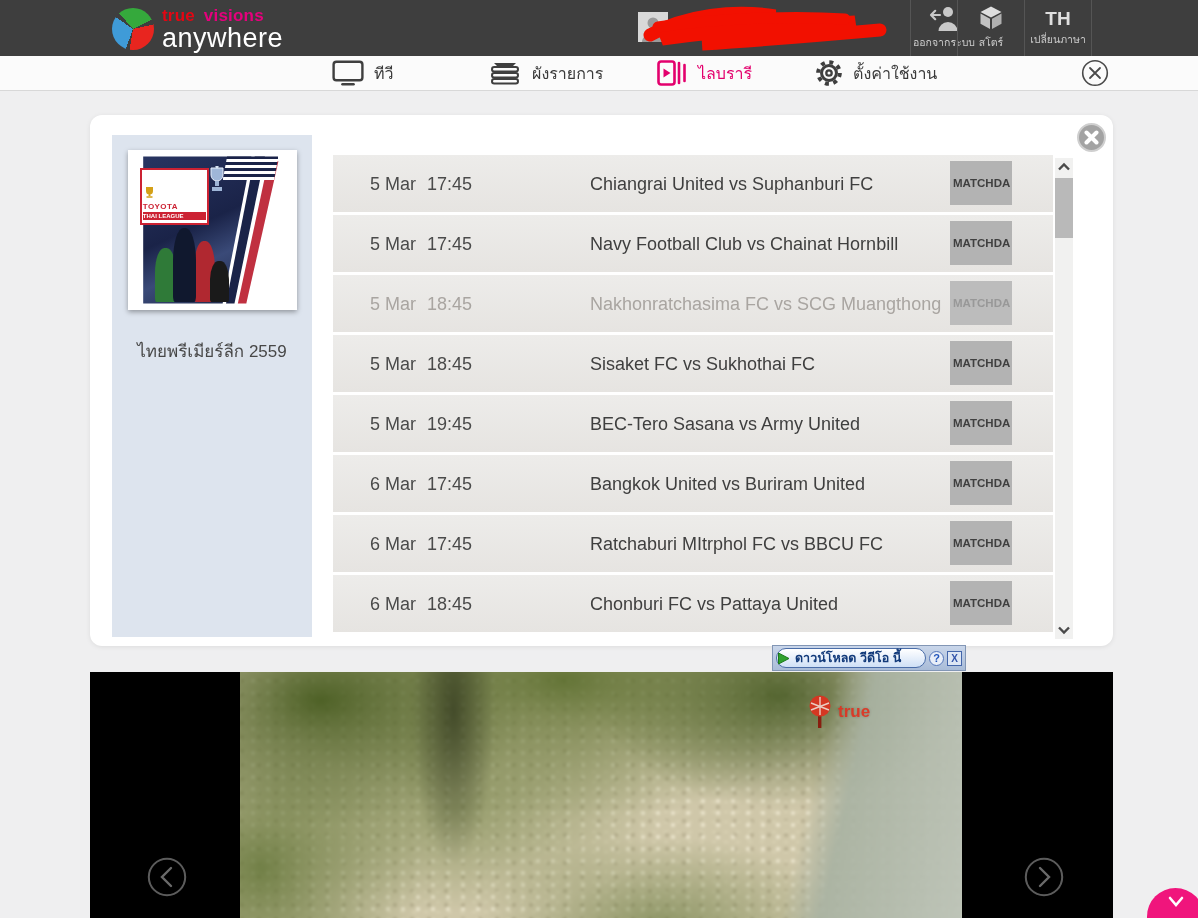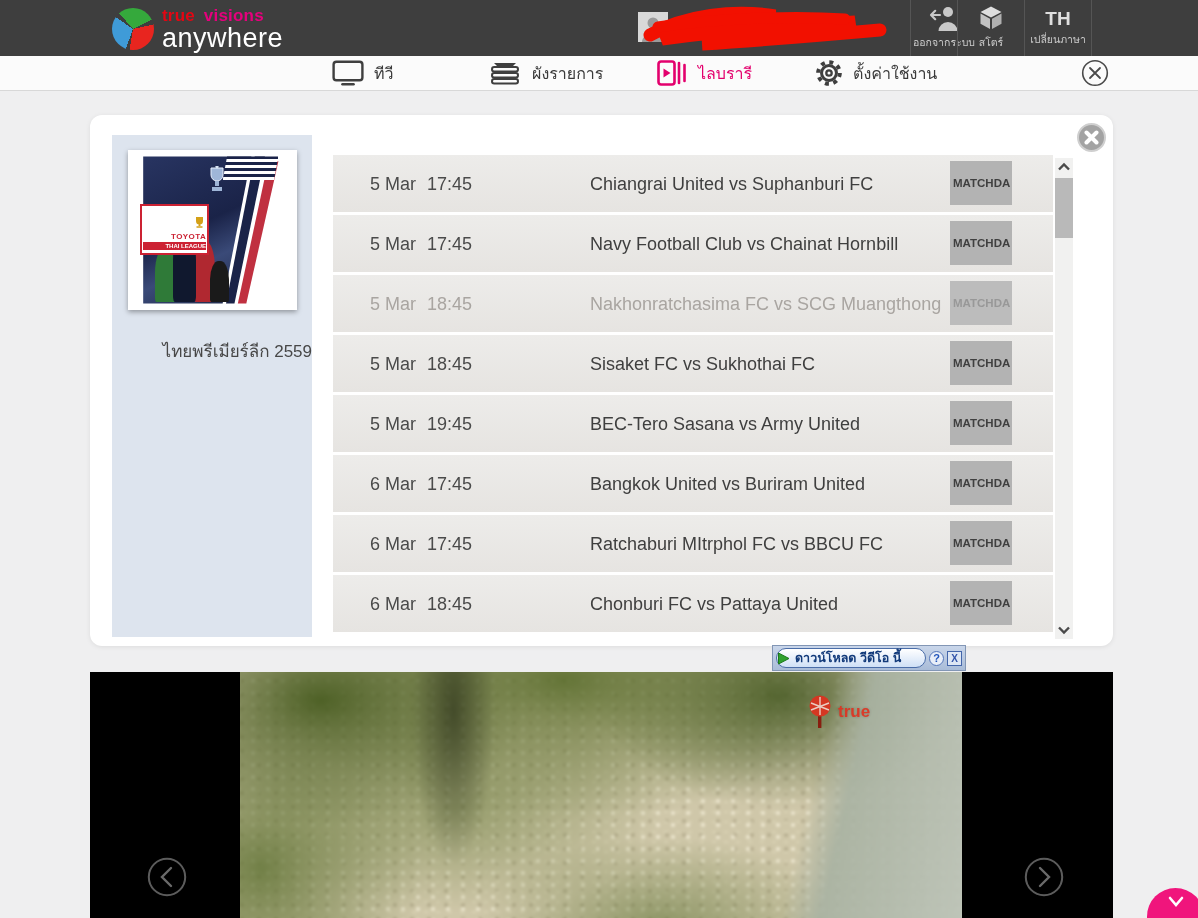--- a/index.html
+++ b/index.html
@@ -40,31 +40,31 @@
     background:#a3a3a3; border:2px solid #cfcfcf; display:flex; align-items:center; justify-content:center; cursor:pointer; }
   
   .sidebar { position:absolute; left:22px; top:20px; width:200px; height:502px; background:#dde4ee; }
   .poster { position:absolute; left:16px; top:15px; width:169px; height:160px; background:#fff; box-shadow:0 2px 5px rgba(0,0,0,.35); overflow:hidden; }
   .art-navy { position:absolute; inset:0; clip-path:polygon(9% 4%, 73% 4%, 56% 96%, 9% 96%);
     background:linear-gradient(155deg,#2a3765 0%,#1a2348 45%,#3a4a78 62%,#10162e 100%); }
   .art-band-navy { position:absolute; inset:0; clip-path:polygon(75% 4%, 81% 4%, 63% 96%, 58% 96%); background:#1a2348; }
   .art-band-red { position:absolute; inset:0; clip-path:polygon(83% 7%, 89% 7%, 70% 96%, 65% 96%); background:#c03040; }
   .art-stripes { position:absolute; left:56%; top:4%; width:33%; height:15%;
     background:repeating-linear-gradient(to bottom,#1a2348 0 3px,#ffffff 3px 6px); clip-path:polygon(8% 0,100% 0,92% 100%,0 100%); }
-  .toyota-box { position:absolute; left:7%; top:11%; width:41%; border:2px solid #cc2233; background:#fff; text-align:right; padding:8px 1px 3px;margin-top:36px; }
+  .toyota-box { position:absolute; left:7%; top:11%; width:41%; border:2px solid #cc2233; background:#fff; text-align:left; padding:14px 1px 3px; }
   .toyota-name { color:#cc2233; font-weight:bold; font-size:8px; letter-spacing:.4px; }
   .toyota-sub { background:#cc2233; color:#fff; font-weight:bold; font-size:6px; margin-top:1px; padding:1px 0; white-space:nowrap; }
   .players { position:absolute; left:14%; bottom:5%; width:52%; height:58%; }
   .pl { position:absolute; bottom:0; border-radius:45% 45% 8% 8%; }
   .pl1 { left:4%;  width:24%; height:58%; background:#2f7a38; }
   .pl2 { left:24%; width:26%; height:80%; background:#10182e; }
   .pl3 { left:48%; width:24%; height:66%; background:#b02830; }
   .pl4 { left:34%; width:26%; height:52%; background:#23407a; }
   .pl5 { left:66%; width:22%; height:44%; background:#1a1a1a; }
-  .sidebar-title { position:absolute; left:0; top:202px; width:100%; text-align:right; font-size:17px; color:#474747; }
+  .sidebar-title { position:absolute; left:0; top:202px; width:100%; text-align:center; font-size:17px; color:#474747; }
   
   .match-list { position:absolute; left:243px; top:40px; width:720px; }
   .match-row { position:relative; height:57px; margin-bottom:3px; background:linear-gradient(#edecea,#e6e4e1); cursor:pointer; }
   .m-date  { position:absolute; left:37px;  top:50%; transform:translateY(-50%); font-size:18px; color:#4a4a4a; }
   .m-time  { position:absolute; left:94px;  top:50%; transform:translateY(-50%); font-size:18px; color:#4a4a4a; }
   .m-title { position:absolute; left:257px; top:50%; transform:translateY(-50%); font-size:18px; color:#3f3f3f; white-space:nowrap; }
   .m-badge { position:absolute; left:617px; top:6px; width:62px; height:44px; background:#b3b3b3;
     color:#3f3f3f; font-size:11.5px; font-weight:bold; display:flex; align-items:center; padding-left:3px; white-space:nowrap; }
   .match-row.dimmed .m-date, .match-row.dimmed .m-time, .match-row.dimmed .m-title { color:#a9a5a1; }
   .match-row.dimmed .m-badge { color:#989898; background:#bcbcbc; }

